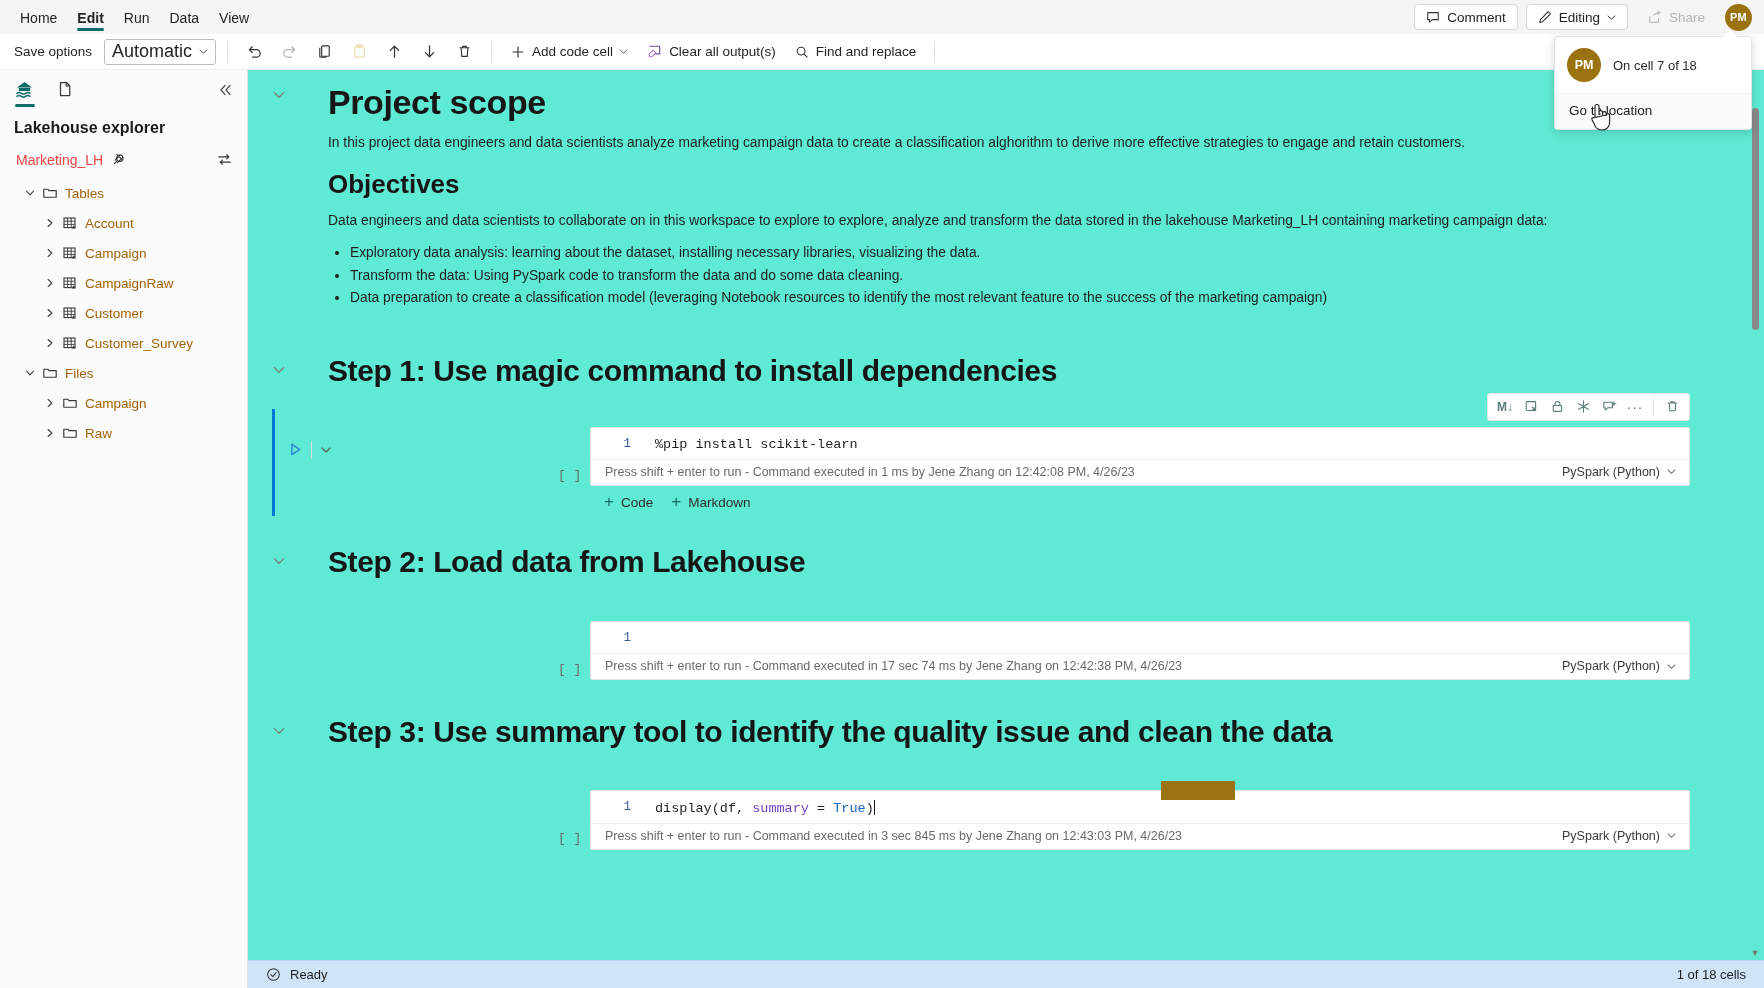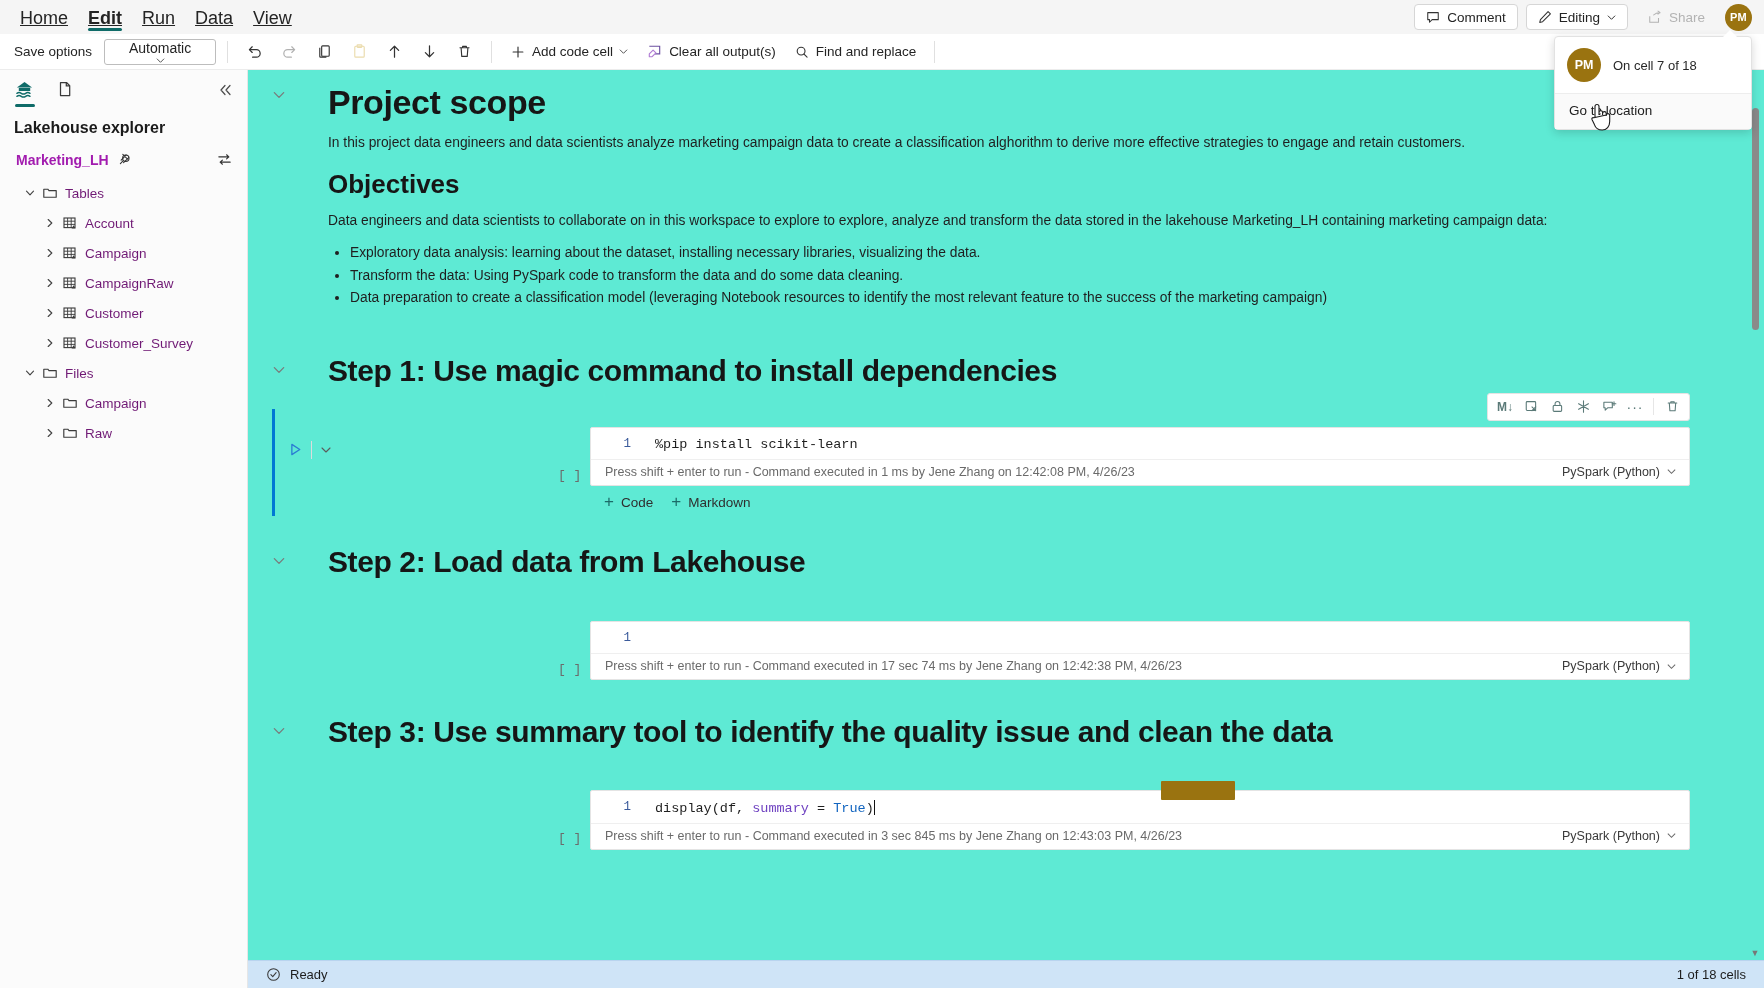--- a/index.html
+++ b/index.html
@@ -12,22 +12,22 @@
   }
   .app { position: relative; width: 1764px; height: 988px; display: flex; flex-direction: column; }
 
   
   .ribbon-tabs {
     height: 34px; background: #f5f5f5;
     display: flex; align-items: center; padding-left: 10px;
     flex: 0 0 34px; position: relative;
   }
   .rtab {
-    font-size: 18px; color: #242424; padding: 6px 10px 5px 10px;
-    position: relative; cursor: pointer; line-height: 18px; text-decoration: underline;
+    font-size: 14px; color: #242424; padding: 6px 10px 5px 10px;
+    position: relative; cursor: pointer; line-height: 18px;
   }
   .rtab.active { font-weight: bold; }
   .rtab.active::after {
     content: ""; position: absolute; left: 10px; right: 10px; bottom: 1px;
     height: 2.5px; background: #0f6b68; border-radius: 2px;
   }
   .ribbon-right {
     margin-left: auto; display: flex; align-items: center; gap: 8px;
     padding-right: 12px;
   }
@@ -45,22 +45,22 @@
   }
 
   
   .toolbar {
     height: 36px; background: #ffffff; border-bottom: 1px solid #ececec;
     display: flex; align-items: center; padding: 0 10px; gap: 4px; flex: 0 0 36px;
   }
   .tb-label { font-size: 13.5px; color: #242424; margin-right: 8px; margin-left: 4px; }
   .tb-select {
     width: 112px; height: 26px; border: 1px solid #bdbdbd; border-radius: 3px;
-    background: #fff; font-size: 14px; display: flex; align-items: center;
-    padding: 0 7px; justify-content: space-between; cursor: pointer; flex-direction: column;
+    background: #fff; font-size: 18px; display: flex; align-items: center;
+    padding: 0 7px; justify-content: space-between; cursor: pointer;
   }
   .tb-sep { width: 1px; height: 22px; background: #e0e0e0; margin: 0 7px; }
   .tb-btn {
     display: flex; align-items: center; gap: 6px; height: 28px;
     padding: 0 7px; border-radius: 3px; font-size: 13.5px; cursor: pointer;
     color: #242424; white-space: nowrap;
   }
   .tb-btn.disabled { opacity: .38; cursor: default; }
   .icon { display: inline-flex; align-items: center; justify-content: center; }
 
@@ -73,27 +73,27 @@
     border-right: 1px solid #e6e6e6; display: flex; flex-direction: column;
     padding: 0; overflow: hidden;
   }
   .sb-iconrow { display: flex; align-items: flex-start; padding: 10px 14px 4px 14px; gap: 20px; position: relative; }
   .sb-icon-wrap { display: flex; flex-direction: column; align-items: center; cursor: pointer; }
   .sb-underline { width: 20px; height: 3px; background: #0f6b68; border-radius: 2px; margin-top: 5px; }
   .sb-collapse { margin-left: auto; color: #5a5a5a; cursor: pointer; font-size: 15px; padding-top: 2px; }
   .sb-title { font-size: 16px; font-weight: bold; padding: 8px 14px 10px 14px; color: #1b1b1b; }
   .sb-lh {
     display: flex; align-items: center; gap: 8px;
-    padding: 4px 14px 10px 16px; font-size: 14px; font-weight: bold; color: #a21caf;
+    padding: 4px 14px 10px 16px; font-size: 14px; font-weight: normal; color: #ef4444;
   }
   .sb-lh .swap { margin-left: auto; color: #444; cursor: pointer; }
   .tree { padding: 0 6px; font-size: 13.5px; }
   .tnode {
     display: flex; align-items: center; gap: 7px; height: 30px;
-    padding-left: 18px; border-radius: 3px; cursor: pointer; color: #701a75;
+    padding-left: 18px; border-radius: 3px; cursor: pointer; color: #a16207;
   }
   .tnode.child { padding-left: 38px; }
   .chev { width: 11px; display: inline-flex; justify-content: center; color: #444; font-size: 11px; }
 
   
   .canvas {
     flex: 1 1 auto; position: relative; background: #5eead4;
     overflow: hidden; display: flex; flex-direction: column;
   }
   .scroll-area { flex: 1 1 auto; position: relative; overflow: hidden; padding: 0 0 0 0; }

